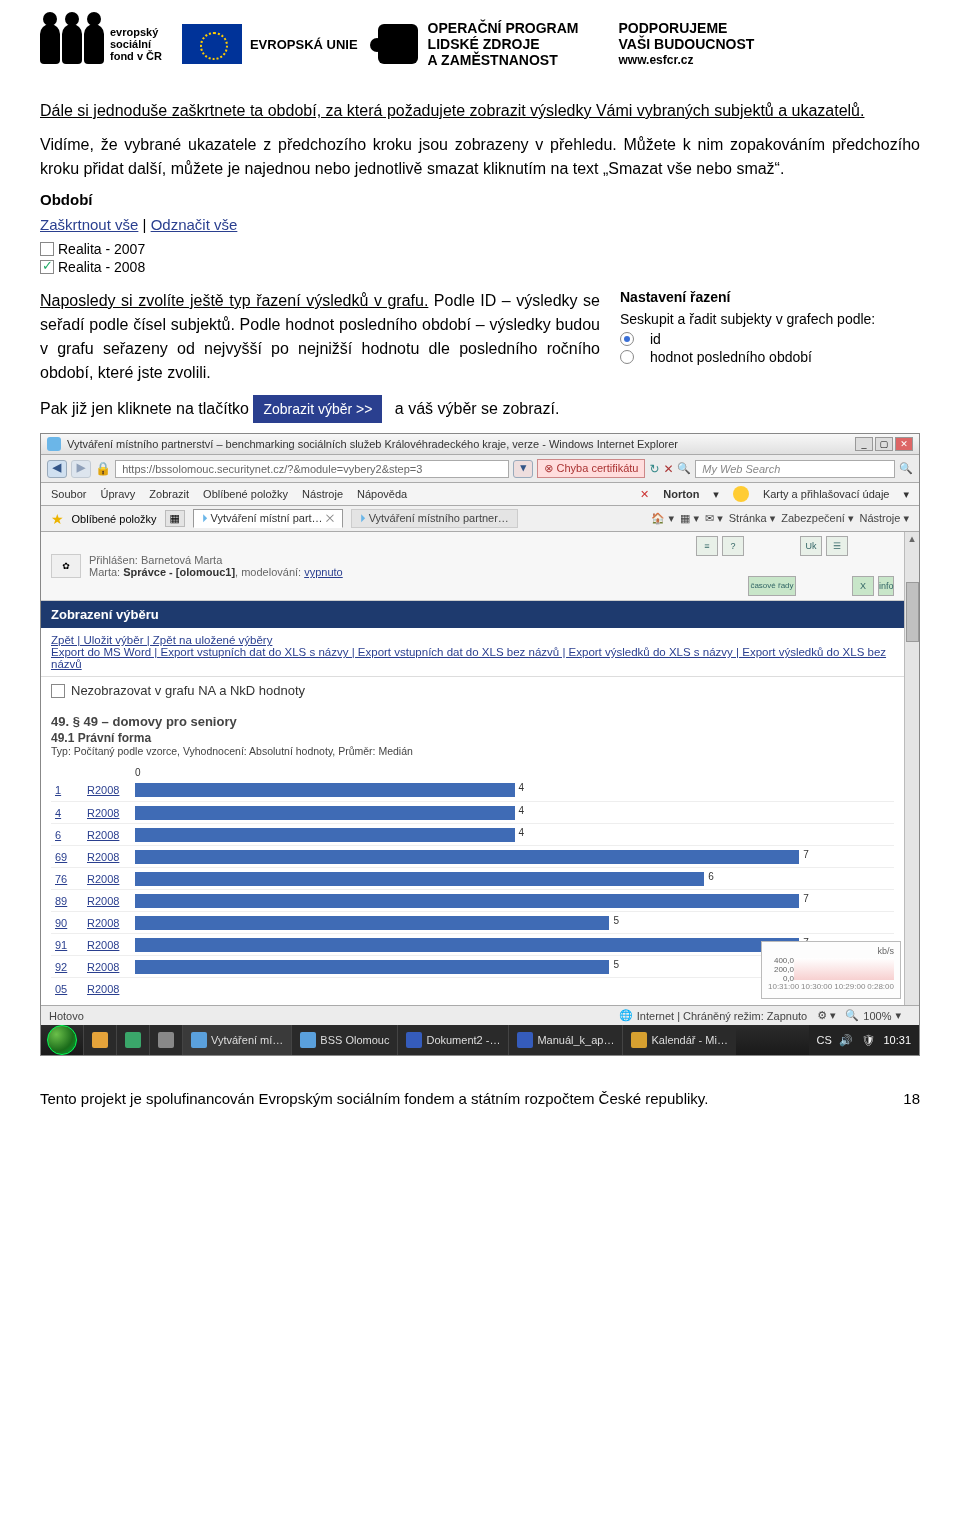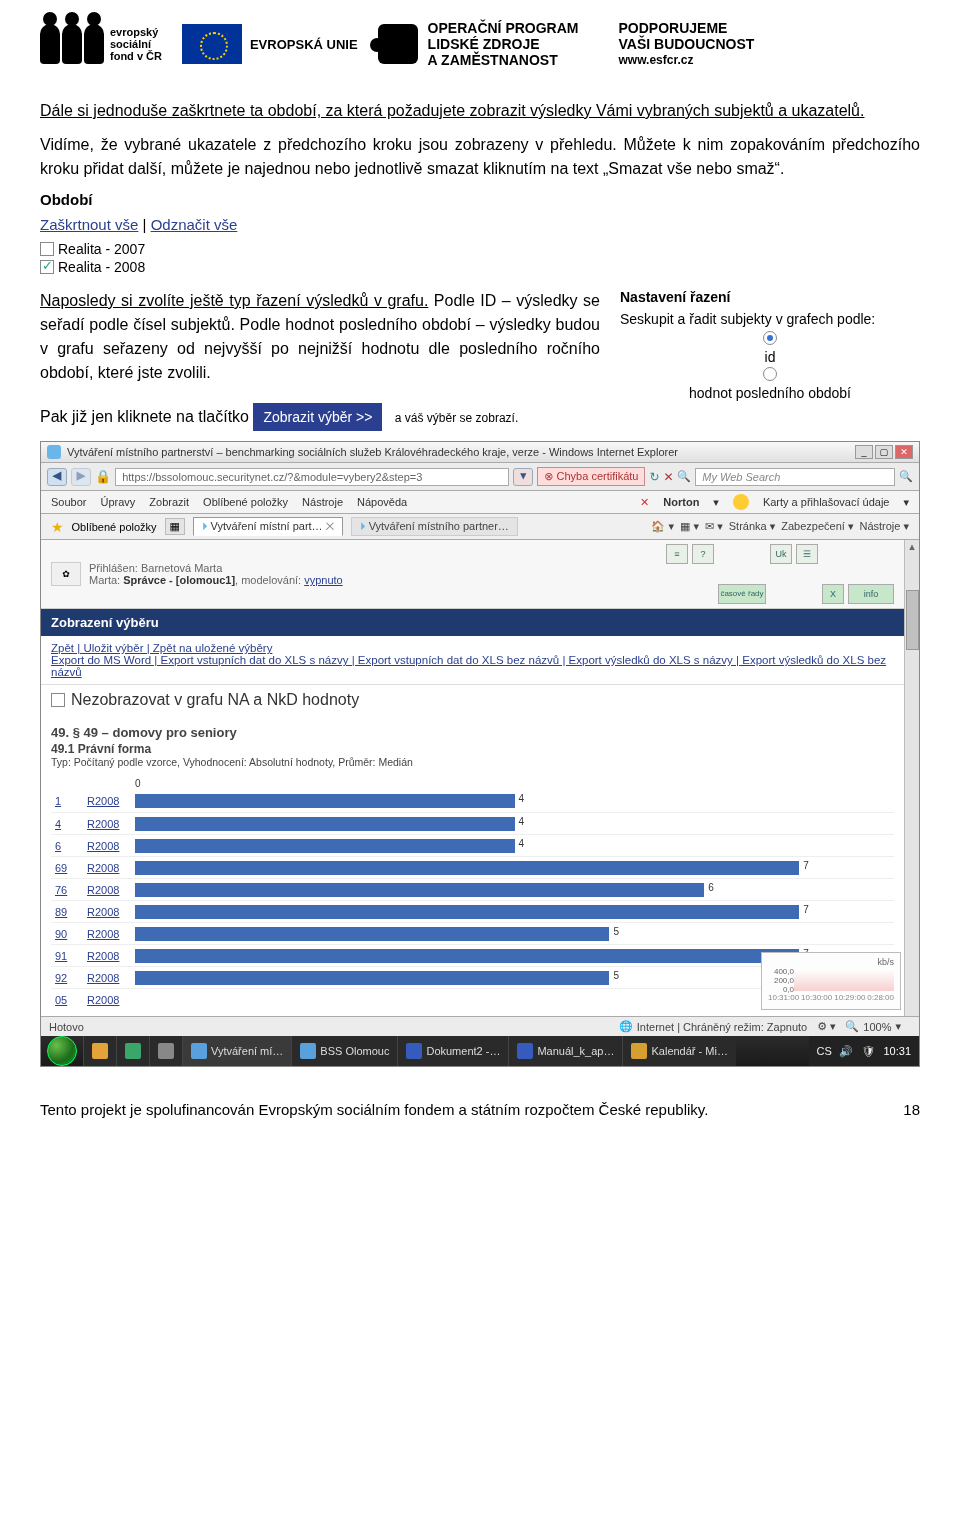--- a/index.html
+++ b/index.html
@@ -33,26 +33,26 @@
   .obdobi .title { font-weight: bold; margin: 6px 0 8px; color: #000; }
   .obdobi a { color: #2a3f8f; }
   .check-row { display: flex; align-items:center; gap:4px; font-size: 14px; margin:2px 0;}
   .checkbox { width: 14px; height: 14px; border: 1px solid #888; display:inline-block; position:relative; }
   .checkbox.checked::after { content:"✓"; position:absolute; top:-3px; left:1px; font-size:13px; color:#2a6; }
 
   
   .flexrow { display:flex; gap: 20px;}
   .settings-box { width: 300px; font-size: 14px; }
   .settings-box .title2 { font-weight: bold; margin-bottom: 6px; }
-  .radio-row { display:flex; align-items:center; gap:4px; margin:2px 0;flex-direction:column;}
+  .radio-row { display:flex; align-items:center; gap:16px; margin:2px 0;}
   .radio { width:14px; height:14px; border:1px solid #888; border-radius:50%; display:inline-block; position:relative;}
   .radio.selected::after { content:""; position:absolute; top:3px; left:3px; width:6px; height:6px; background:#3a6fd6; border-radius:50%; }
 
   .btn-blue { background:#2a3f8f; color:#fff; padding:2px 10px; font-size:14px; display:inline-block;}
-  .after-btn { font-size:12px; margin-left:8px;}
+  .after-btn { font-size:16px; margin-left:8px;}
 
   
   .screenshot { border: 1px solid #888; margin-top: 10px; font-family: Tahoma, sans-serif; font-size: 11px; }
   .ss-top { display:flex; align-items:center; background: linear-gradient(#f8f8f8, #e0e0e0); padding: 3px 6px; border-bottom:1px solid #aaa; }
   .ss-top .ietitle { flex:1; color:#333; font-size:11px;}
   .winbtn { width: 18px; height: 14px; border: 1px solid #999; margin-left:2px; background:#ddd; font-size:9px; text-align:center; line-height:12px;}
   .winbtn.close { background:#d66; color:#fff;}
   .ss-url { display:flex; align-items:center; background: #ececec; padding: 4px 6px; border-bottom:1px solid #aaa; gap:4px;}
   .navbtn { width:20px; height:18px; background:#d0e0f0; border:1px solid #9ab; border-radius:3px; text-align:center; color:#358; font-weight:bold;}
   .urlbox { flex:1; background:#fff; border:1px solid #aaa; padding:2px 6px; color:#666; font-size:11px;}
@@ -66,21 +66,21 @@
   .fav-toolbar { flex:1; display:flex; justify-content:flex-end; gap:6px; color:#444;}
   .ss-body { background:#fff;}
   .user-strip { display:flex; align-items:center; justify-content:space-between; padding:4px 10px; background:#f7f7f7; border-bottom:1px solid #ccc;}
   .user-strip .left { display:flex; align-items:center; gap:8px;}
   .user-strip .badge { width:30px; height:24px; border:1px solid #ccc; background:#f0f0f0; font-size:9px; text-align:center; line-height:22px;}
   .icon-row { display:flex; gap:4px;}
   .icon-box { width:22px; height:20px; border:1px solid #aaa; background:#e8f0e8; font-size:9px; text-align:center; line-height:18px; color:#366;}
   .icon-box.green { background:#c8e6c9;margin-top:40px; }
   .blue-head { background:#1e3a6e; color:#fff; font-weight:bold; padding:6px 10px; font-size:13px;}
   .links-bar { padding:6px 10px; color:#2a3f8f; font-size:11.5px; border-bottom:1px solid #ddd;}
-  .nezob { padding:6px 10px; display:flex; align-items:center; gap:6px; font-size:16px; color:#333;text-align:center;}
+  .nezob { padding:6px 10px; display:flex; align-items:center; gap:6px; font-size:13px; color:#333;text-align:center;}
   .section-title { padding:10px 10px 2px; font-weight:bold; font-size:13px; color:#444;}
   .section-sub { padding:0 10px; font-weight:bold; font-size:12px; color:#444;}
   .section-meta { padding:0 10px 8px; font-size:10.5px; color:#444;}
   .chart { padding: 2px 10px 6px; }
   .chart-row { display:flex; align-items:center; height:22px; border-top: 1px solid #eee; }
   .chart-row:first-child { border-top:none; }
   .chart-id { width:36px; color:#2a3f8f; font-size:11px; padding-left:4px;}
   .chart-yr { width:48px; color:#2a3f8f; font-size:11px; text-decoration:underline;}
   .chart-bararea { flex:1; position:relative; height: 16px; }
   .chart-bar { position:absolute; left:0; top:1px; height:14px; background:#3f6bb5;}
@@ -252,21 +252,21 @@
               <div><span>Marta: </span><b style="color:#333">Správce - [olomouc1]</b><span>, modelování: </span><a href="#" style="color:#2a3f8f;text-decoration:underline">vypnuto</a></div>
             </div>
           </div>
           <div class="icon-row">
             <span class="icon-box">≡</span>
             <span class="icon-box">?</span>
             <span class="icon-box green" style="width:48px;font-size:8px">časové řady</span>
             <span class="icon-box">Uk</span>
             <span class="icon-box">☰</span>
             <span class="icon-box green">X</span>
-            <span class="icon-box green" style="width:46px">info</span>
+            <span class="icon-box green" style="width:16px">info</span>
           </div>
         </div>
         <div class="blue-head">Zobrazení výběru</div>
         <div class="links-bar">
           <div style="text-decoration:underline">Zpět | Uložit výběr | Zpět na uložené výběry</div>
           <div style="text-decoration:underline">Export do MS Word | Export vstupních dat do XLS s názvy | Export vstupních dat do XLS bez názvů | Export výsledků do XLS s názvy | Export výsledků do XLS bez názvů</div>
         </div>
         <div class="nezob">
           <span class="checkbox"></span>
           <span>Nezobrazovat v grafu NA a NkD hodnoty</span>

